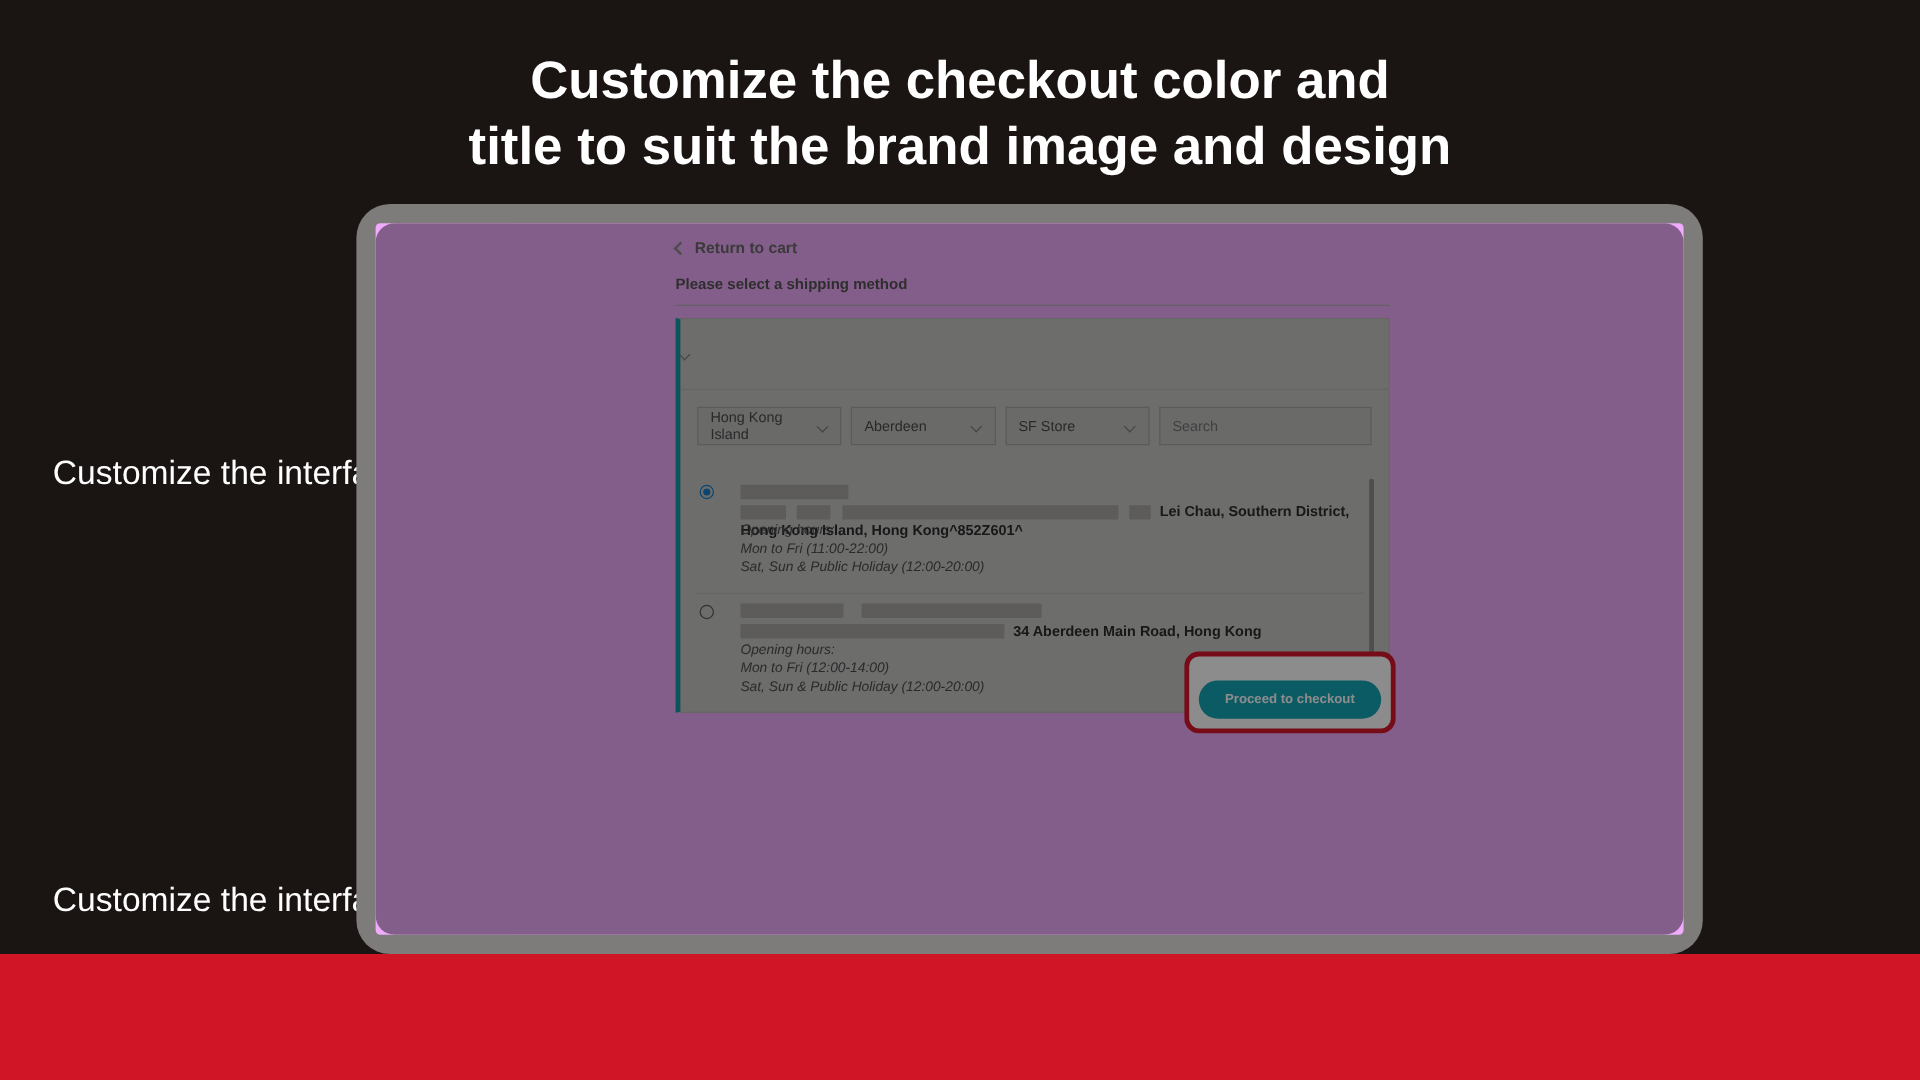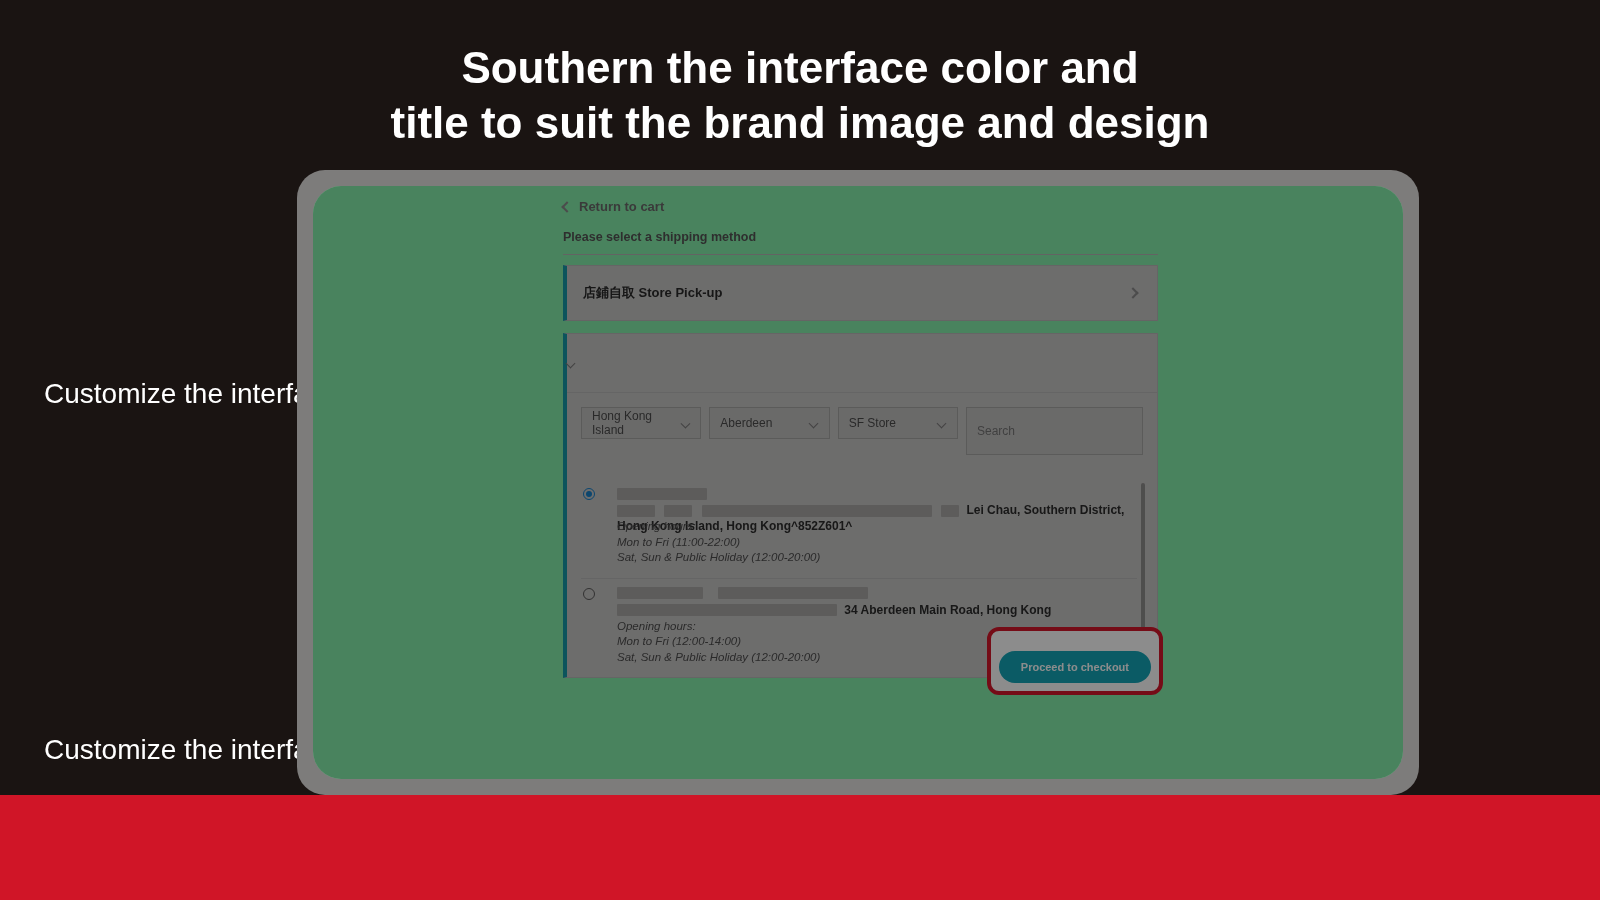--- a/index.html
+++ b/index.html
@@ -31,22 +31,22 @@
     width: 1122px;
     height: 625px;
     background: #7d7c7b;
     border-radius: 28px;
     padding: 16px;
   }
 
   .device-inner {
     width: 100%;
     height: 100%;
-    background: #86efac;
-    border-radius: 28px;
+    background: #f0abfc;
+    border-radius: 4px;
     position: relative;
     overflow: hidden;
     padding-left: 12px;
   }
 
   .frame-dim {
     position: absolute;
     inset: 0;
     background: rgba(0,0,0,0.45);
     pointer-events: none;
@@ -170,21 +170,21 @@
     align-items: center;
     justify-content: space-between;
     padding: 0 10px;
     color: #4c4c4c;
     font-size: 12px;
   }
   .search-inp {
     flex: 1;
     border: 1px solid #a6a6a5;
     background: #c2c1c0;
-    height: 48px;
+    height: 32px;
     padding: 0 10px;
     color: #767676;
     font-size: 12px;
   }
 
   .loc-list { position: relative; padding-right: 6px; }
 
   .scroll-ind {
     position: absolute;
     right: -2px;
@@ -275,21 +275,21 @@
     position: absolute;
     left: 0; right: 0; bottom: 0;
     height: 105px;
     background: #d01527;
   }
 </style>
 </head>
 <body>
 
 <div class="heading">
-  <span>Southern the interface color and</span><br>
+  <span>Customize the checkout color and</span><br>
   <span>title to suit the brand image and design</span>
 </div>
 
 <div class="callout callout-1">
   <span>Customize the interface color</span>
   <div class="leader leader-1"></div>
 </div>
 
 <div class="callout callout-2">
   <span>Customize the interface color</span>
@@ -301,24 +301,20 @@
 
     <div class="checkout">
 
       <div class="return-row">
         <span class="chevron-left"></span>
         <span>Return to cart</span>
       </div>
 
       <div class="instruction">Please select a shipping method</div>
 
-      <div class="method-card">
-        <span class="method-title">店鋪自取 Store Pick-up</span>
-        <span class="chevron-right"></span>
-      </div>
 
       <div class="sf-wrap">
 
         <div class="sf-header">
           <span class="chevron-down-sm"></span>
         </div>
 
         <div class="sf-body">
 
           <div class="filter-row">

